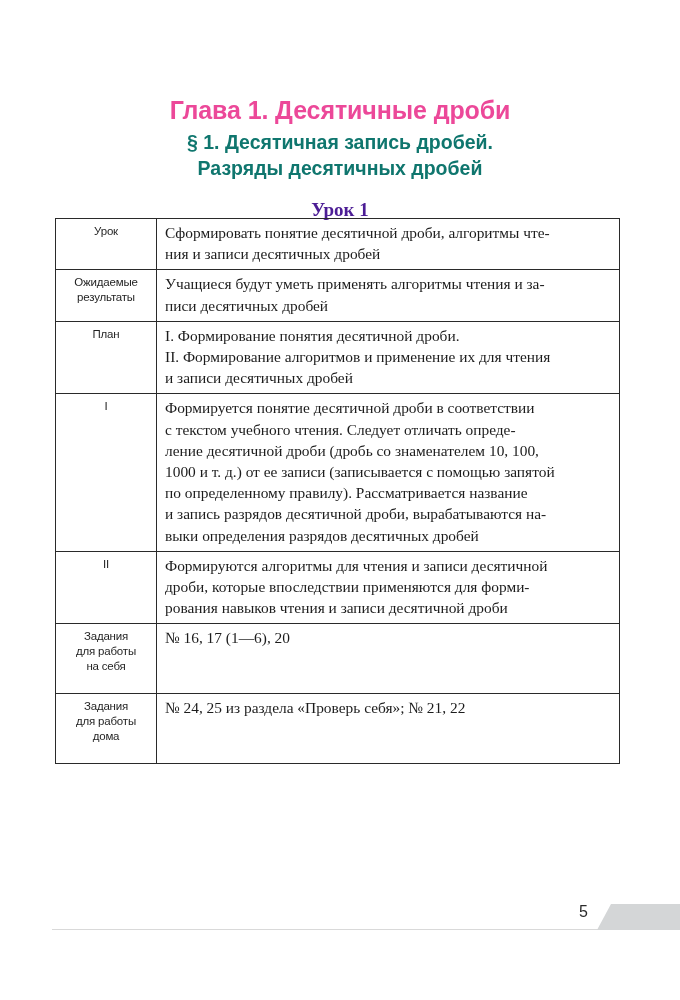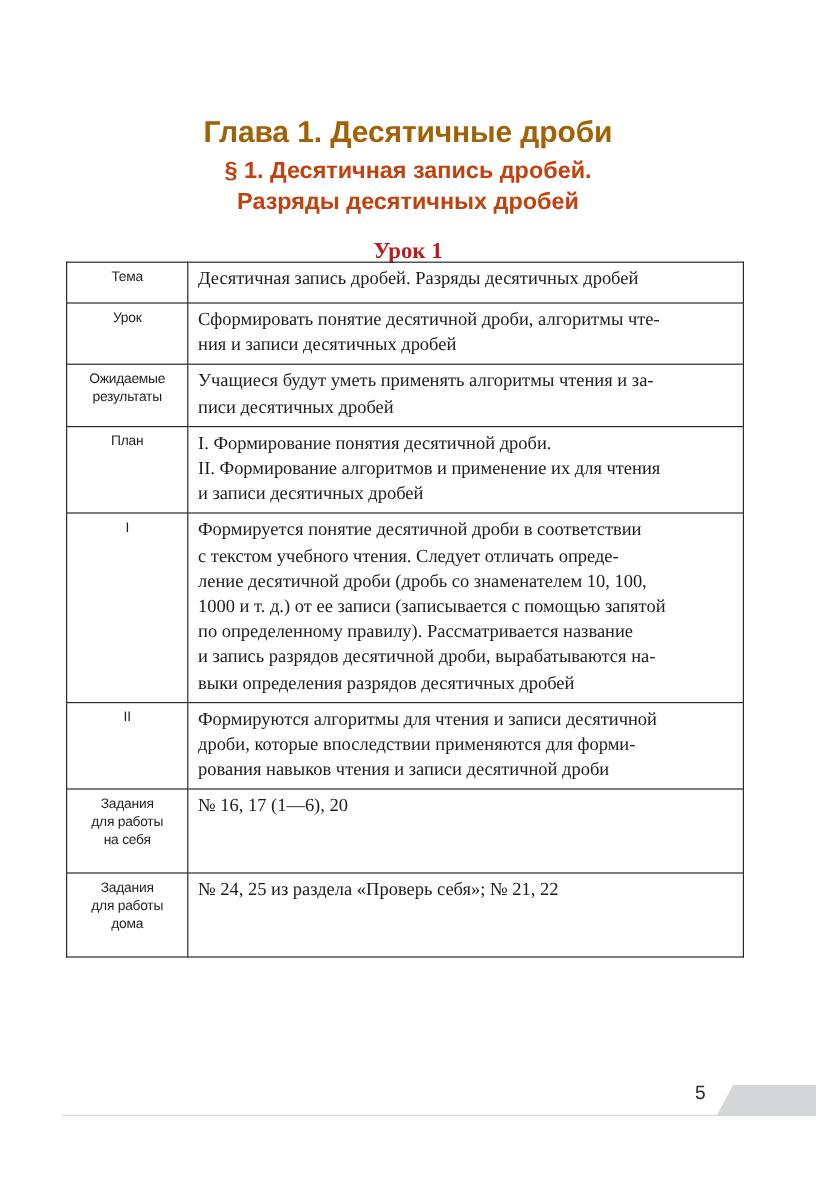--- a/index.html
+++ b/index.html
@@ -27,50 +27,50 @@
   .chapter-title {
     position: absolute;
     left: 0;
     right: 0;
     top: 52px;
     text-align: center;
     font-family: "Liberation Sans", sans-serif;
     font-weight: bold;
     font-size: 25px;
     letter-spacing: -0.1px;
-    color: #a16207;
+    color: #ec4899;
     margin-top: 44px;
   }
 
   .section-title {
     position: absolute;
     left: 0;
     right: 0;
     top: 113px;
     text-align: center;
     font-family: "Liberation Sans", sans-serif;
     font-weight: bold;
     font-size: 19.5px;
     line-height: 26px;
-    color: #c2410c;
+    color: #0f766e;
   }
   .section-title .line2 {
     display: block;
   }
 
   .lesson-title {
     position: absolute;
     left: 0;
     right: 0;
     top: 180px;
     text-align: center;
     font-family: "Liberation Serif", serif;
     font-weight: bold;
     font-size: 19px;
-    color: #b91c1c;
+    color: #4c1d95;
   }
 
   
   .lesson-table {
     position: absolute;
     left: 55px;
     top: 218px;
     width: 565px;
     border-collapse: collapse;
     table-layout: fixed;
@@ -151,26 +151,20 @@
   <h2 class="section-title">
     <span class="line1">§ 1. Десятичная запись дробей.</span>
     <span class="line2">Разряды десятичных дробей</span>
   </h2>
 
   <h3 class="lesson-title">Урок 1</h3>
 
   <table class="lesson-table">
     <tbody>
 
-      <tr class="r-tema">
-        <td class="label-cell">Тема</td>
-        <td class="body-cell">
-          <span class="ln last">Десятичная запись дробей. Разряды десятичных дробей</span>
-        </td>
-      </tr>
 
       <tr class="r-cel">
         <td class="label-cell">Урок</td>
         <td class="body-cell">
           <span class="ln">Сформировать понятие десятичной дроби, алгоритмы чте-</span>
           <span class="ln last">ния и записи десятичных дробей</span>
         </td>
       </tr>
 
       <tr class="r-results">

